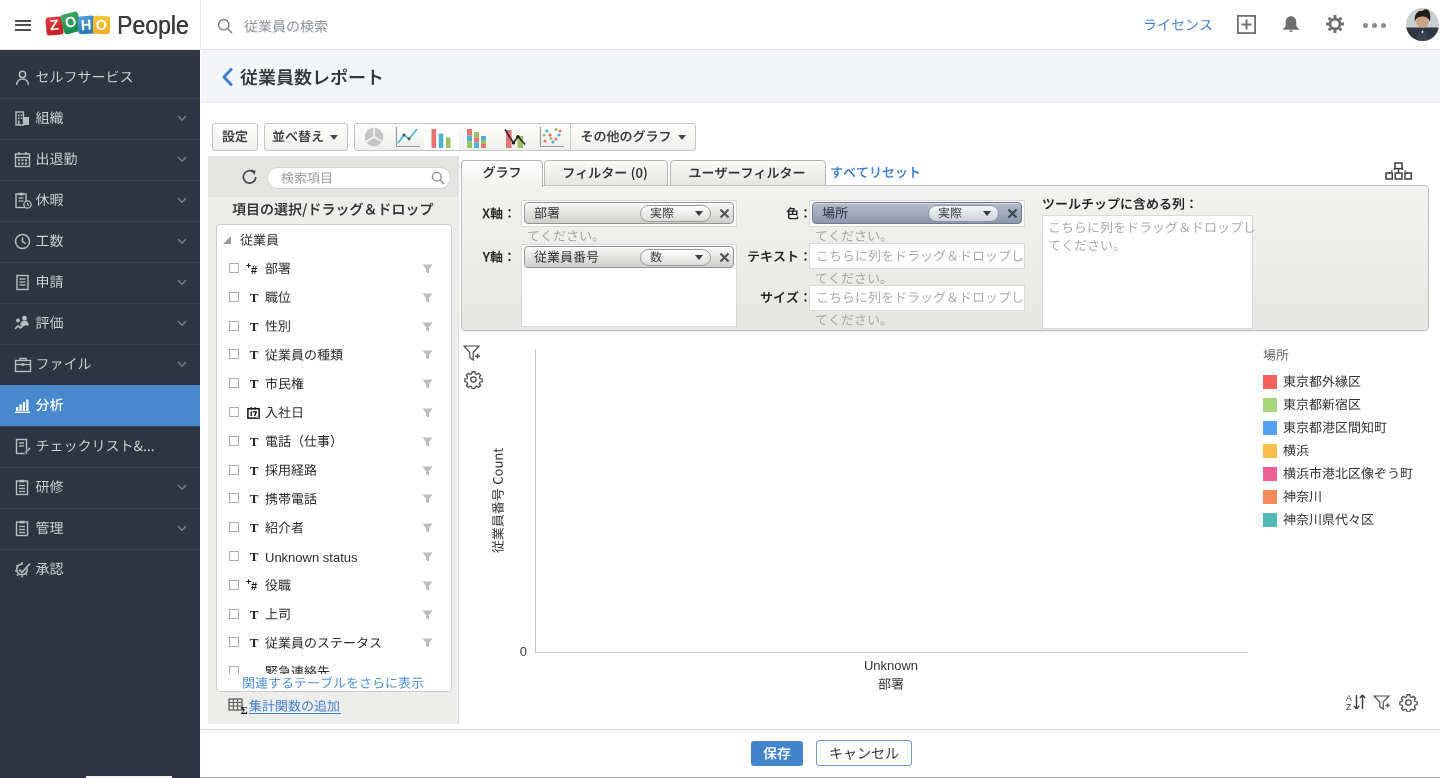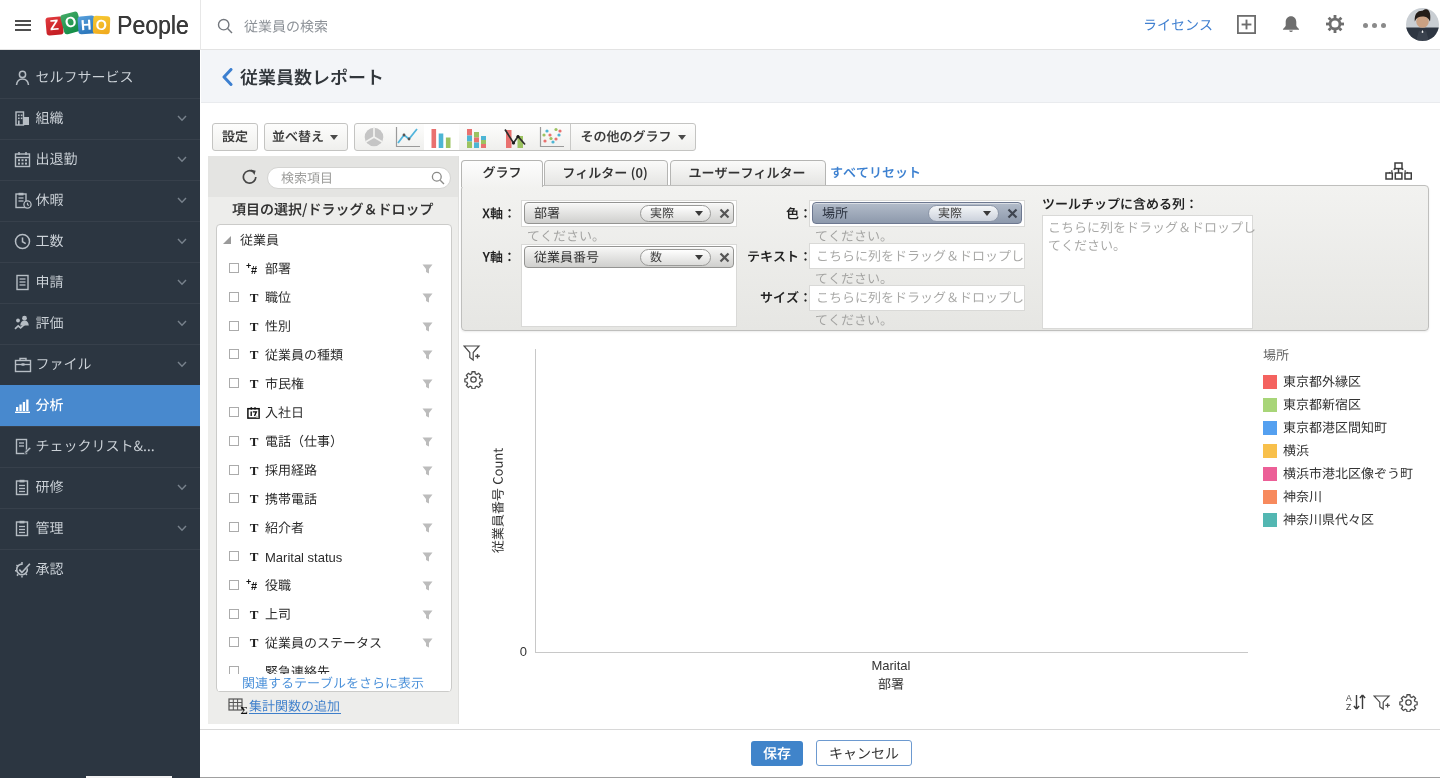--- a/index.html
+++ b/index.html
@@ -339,21 +339,21 @@
 <svg class="ab" style="left:422px;top:494.4px" width="11" height="10" viewBox="0 0 11 10">
     <path d="M0.5 0.5h10L7 5v4.5L4 8V5z" fill="#bcbcbc"></path>
   </svg>
 <div style="position:absolute;left:229px;top:522.2px;width:10px;height:10px;background:#fff;border:1px solid #ababab"></div>
 <div style="position:absolute;left:247px;top:521.2px;width:14px;text-align:center;font-family:'Liberation Serif',serif;font-weight:bold;font-size:13px;color:#1d1d1d;line-height:13px">T</div>
 <svg class="ab" style="left:422px;top:523.2px" width="11" height="10" viewBox="0 0 11 10">
     <path d="M0.5 0.5h10L7 5v4.5L4 8V5z" fill="#bcbcbc"></path>
   </svg>
 <div style="position:absolute;left:229px;top:551px;width:10px;height:10px;background:#fff;border:1px solid #ababab"></div>
 <div style="position:absolute;left:247px;top:550px;width:14px;text-align:center;font-family:'Liberation Serif',serif;font-weight:bold;font-size:13px;color:#1d1d1d;line-height:13px">T</div>
-<div style="position:absolute;left:265px;top:550.5px;font-size:13px;color:#2b2b2b;line-height:13px">Marital status</div>
+<div style="position:absolute;left:265px;top:550.5px;font-size:13px;color:#2b2b2b;line-height:13px">Unknown status</div>
 <svg class="ab" style="left:422px;top:552px" width="11" height="10" viewBox="0 0 11 10">
     <path d="M0.5 0.5h10L7 5v4.5L4 8V5z" fill="#bcbcbc"></path>
   </svg>
 <div style="position:absolute;left:229px;top:579.8px;width:10px;height:10px;background:#fff;border:1px solid #ababab"></div>
 <div style="position:absolute;left:246px;top:578.3px;font-weight:bold;font-size:9px;color:#111;line-height:9px">+</div>
 <div style="position:absolute;left:251px;top:581.3px;font-weight:bold;font-size:11px;color:#111;line-height:11px">#</div>
 <svg class="ab" style="left:422px;top:580.8px" width="11" height="10" viewBox="0 0 11 10">
     <path d="M0.5 0.5h10L7 5v4.5L4 8V5z" fill="#bcbcbc"></path>
   </svg>
 <div style="position:absolute;left:229px;top:608.6px;width:10px;height:10px;background:#fff;border:1px solid #ababab"></div>
@@ -419,21 +419,21 @@
     <path d="M1 1h15l-5.8 6.5V15l-3.4-2.5V7.5z" fill="none" stroke="#4a4a4a" stroke-width="1.2"></path>
     <path d="M12.2 11.2h4.6M14.5 8.9v4.6" stroke="#4a4a4a" stroke-width="1.4"></path>
   </svg>
 <svg class="ab" style="left:464px;top:370px" width="19" height="19" viewBox="0 0 24 24">
     <path fill="none" stroke="#4a4a4a" stroke-width="1.6" d="M10.2 2.2h3.6l.5 2.7 1.9.8 2.3-1.6 2.5 2.5-1.6 2.3.8 1.9 2.7.5v3.6l-2.7.5-.8 1.9 1.6 2.3-2.5 2.5-2.3-1.6-1.9.8-.5 2.7h-3.6l-.5-2.7-1.9-.8-2.3 1.6-2.5-2.5 1.6-2.3-.8-1.9-2.7-.5v-3.6l2.7-.5.8-1.9-1.6-2.3 2.5-2.5 2.3 1.6 1.9-.8z"></path>
     <circle cx="12" cy="12" r="3.4" fill="none" stroke="#4a4a4a" stroke-width="1.6"></circle>
   </svg>
 <div style="position:absolute;left:535px;top:349px;width:1px;height:303px;background:#c8c8c8"></div>
 <div style="position:absolute;left:535px;top:651.5px;width:713px;height:1px;background:#c8c8c8"></div>
 <div style="position:absolute;left:507px;top:645px;width:20px;text-align:right;font-size:13px;color:#333;line-height:13px">0</div>
-<div style="position:absolute;left:841px;top:658.5px;width:100px;text-align:center;font-size:13px;color:#333;line-height:13px">Marital</div>
+<div style="position:absolute;left:841px;top:658.5px;width:100px;text-align:center;font-size:13px;color:#333;line-height:13px">Unknown</div>
 <div style="position:absolute;left:1263px;top:374.5px;width:14px;height:14px;background:#f4625f"></div>
 <div style="position:absolute;left:1263px;top:397.5px;width:14px;height:14px;background:#a8d578"></div>
 <div style="position:absolute;left:1263px;top:420.5px;width:14px;height:14px;background:#54a0f0"></div>
 <div style="position:absolute;left:1263px;top:443.5px;width:14px;height:14px;background:#f8c04b"></div>
 <div style="position:absolute;left:1263px;top:466.5px;width:14px;height:14px;background:#ec5f97"></div>
 <div style="position:absolute;left:1263px;top:489.5px;width:14px;height:14px;background:#f78a5d"></div>
 <div style="position:absolute;left:1263px;top:512.5px;width:14px;height:14px;background:#53b7b2"></div>
 <svg class="ab" style="left:1346px;top:693px" width="20" height="18" viewBox="0 0 20 18">
     <text x="0" y="8" font-size="8.5" fill="#3c3c3c" font-family="Liberation Sans">A</text>
     <text x="0" y="17" font-size="8.5" fill="#3c3c3c" font-family="Liberation Sans">Z</text>

